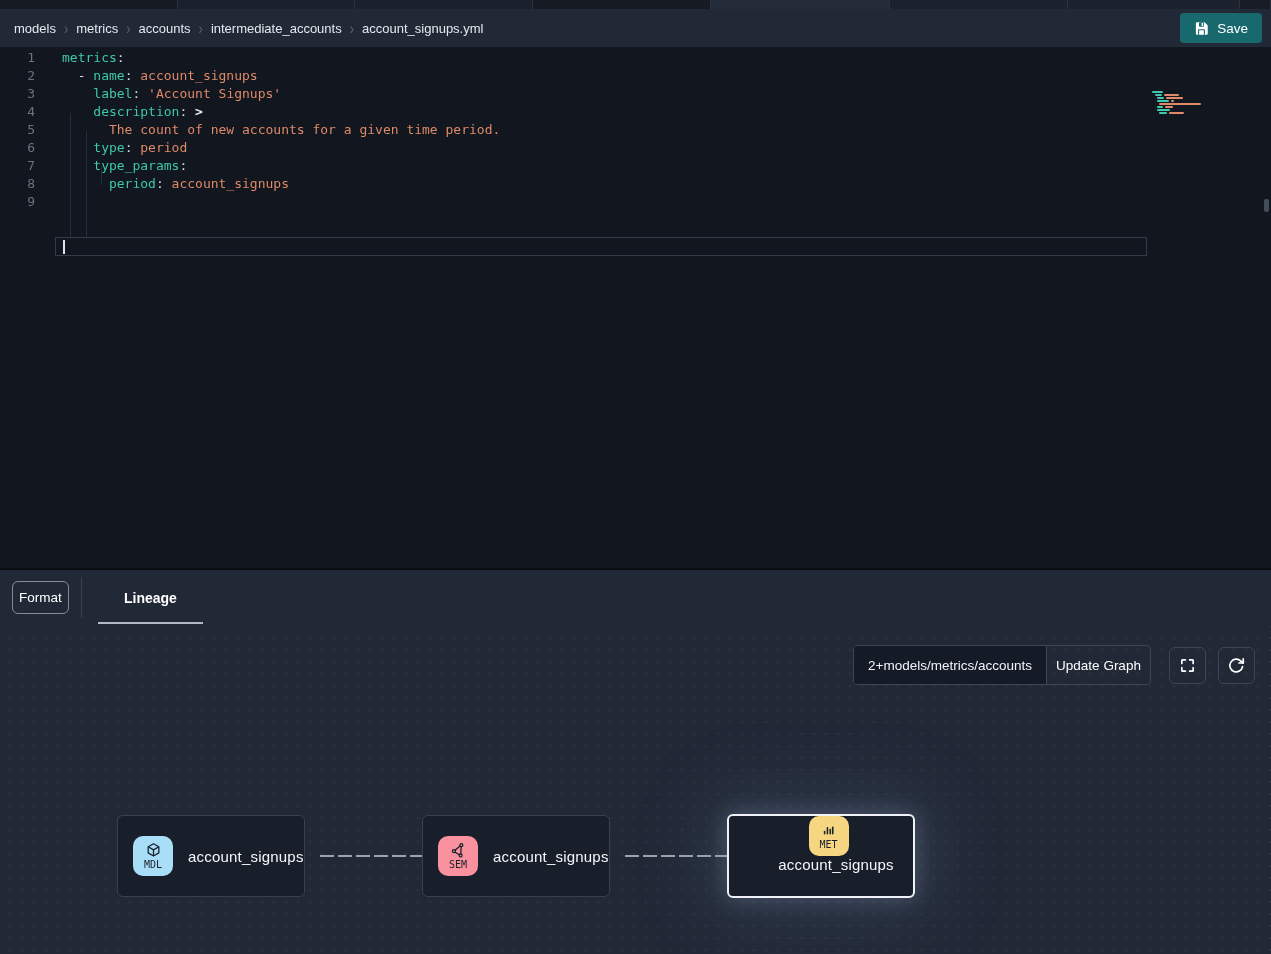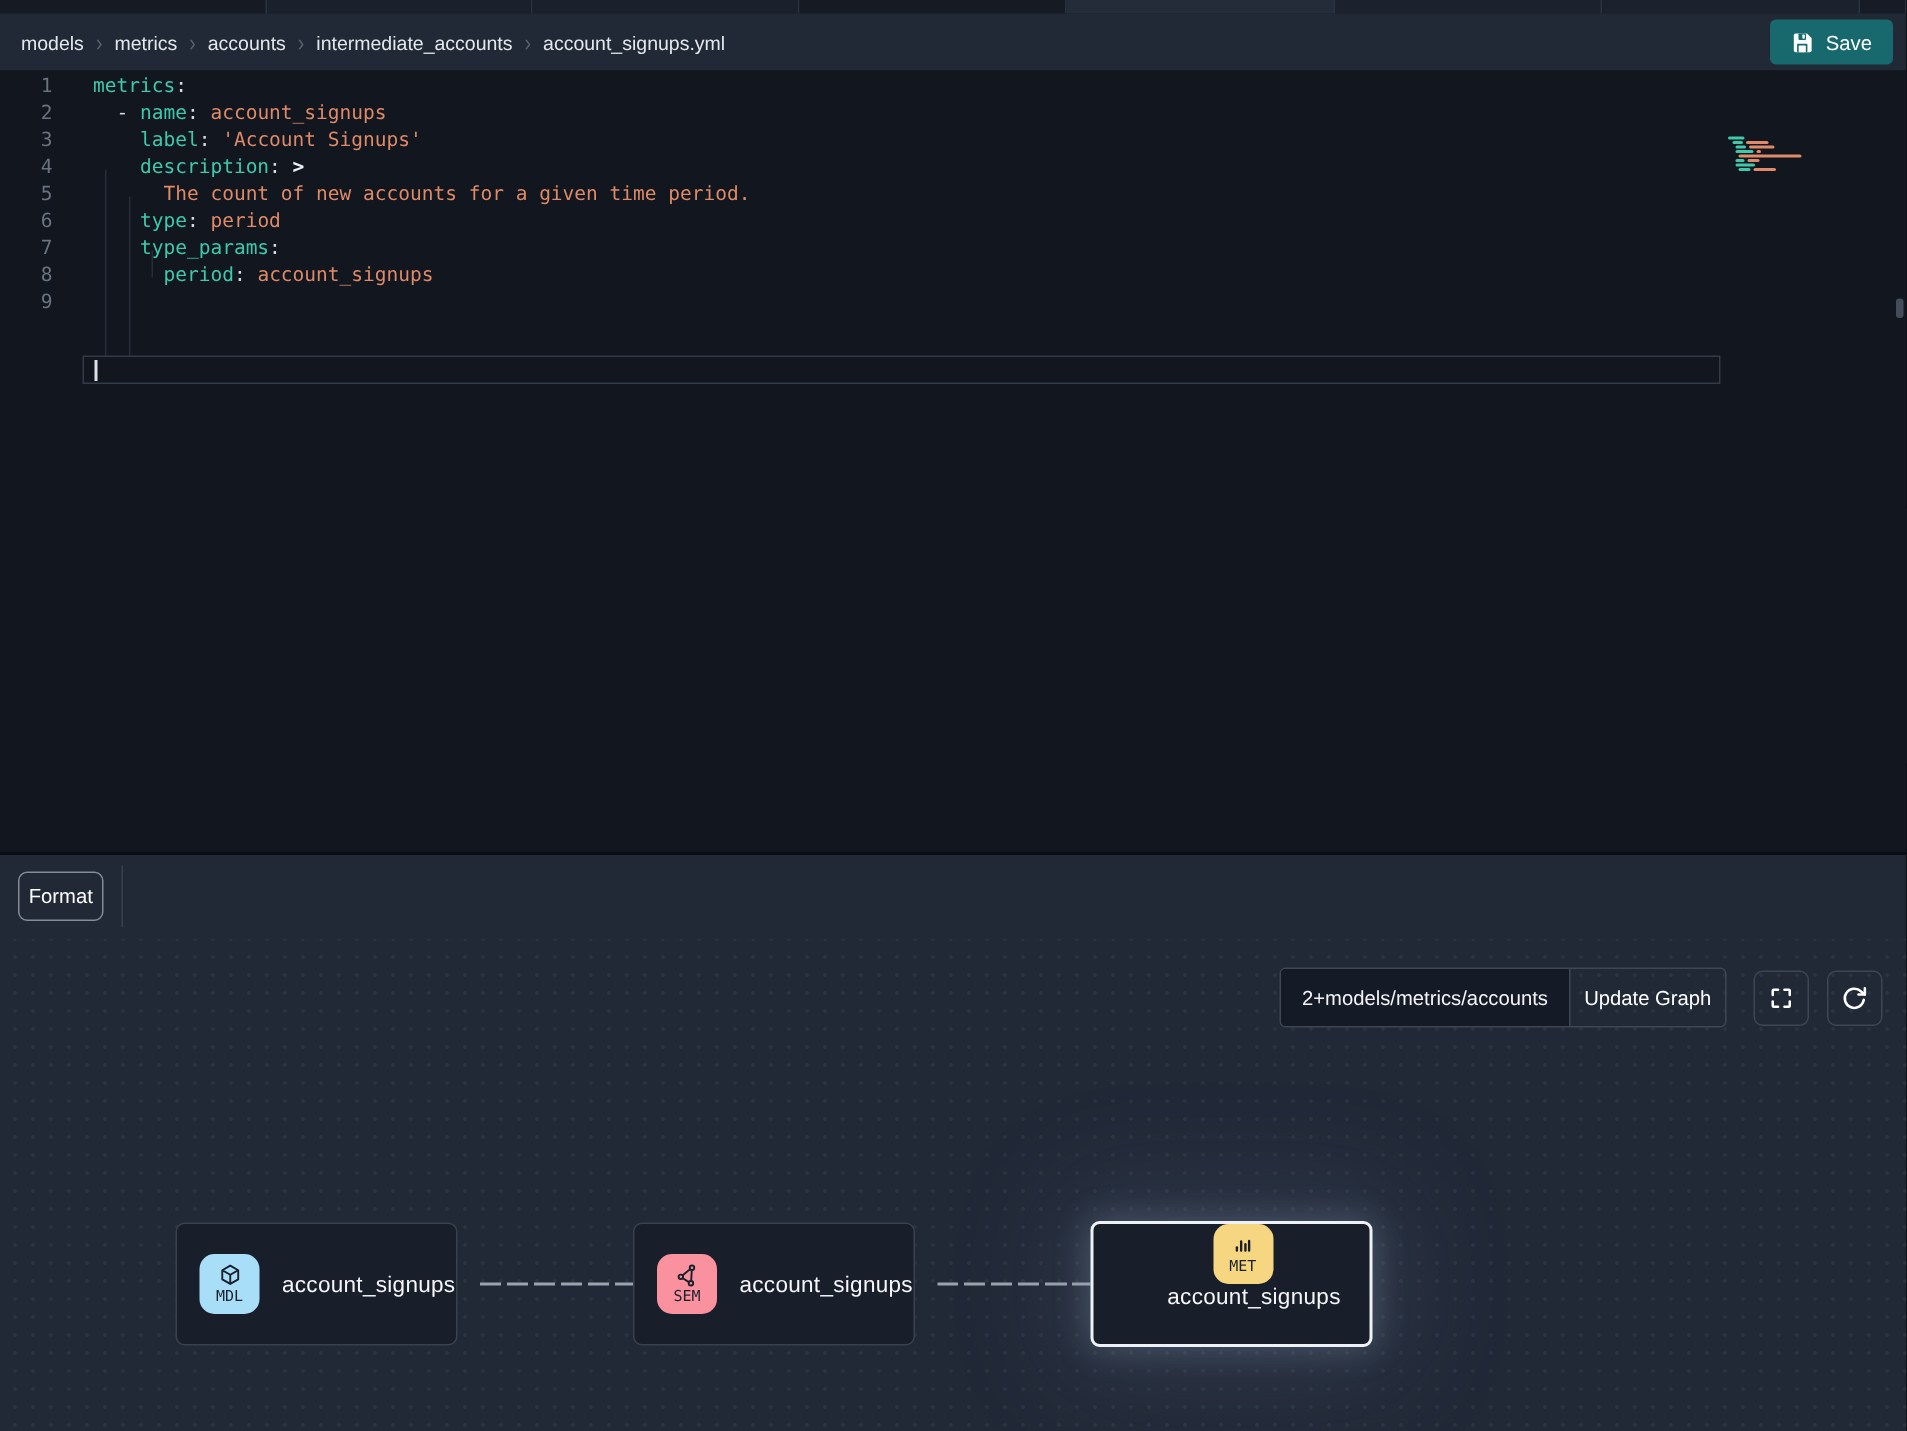--- a/index.html
+++ b/index.html
@@ -236,20 +236,24 @@
     <div class="scroll-thumb"></div>
   </div>
 
   <div class="panel-split"></div>
 
   <div class="panel">
     <div class="panel-head">
       <button class="format-btn">Format</button>
       <div class="vdiv"></div>
       <div class="tabs" id="panel-tabs">
+          <div class="tab active">
+            <span>Lineage</span>
+            <div class="underline"></div>
+          </div>
         </div>
     </div>
 
     <div class="canvas">
       <div class="lin-toolbar">
         <div class="selector-group">
           <input class="selector-input" value="2+models/metrics/accounts/" style="">
           <button class="update-btn">Update Graph</button>
         </div>
         <button class="icon-btn fs">

